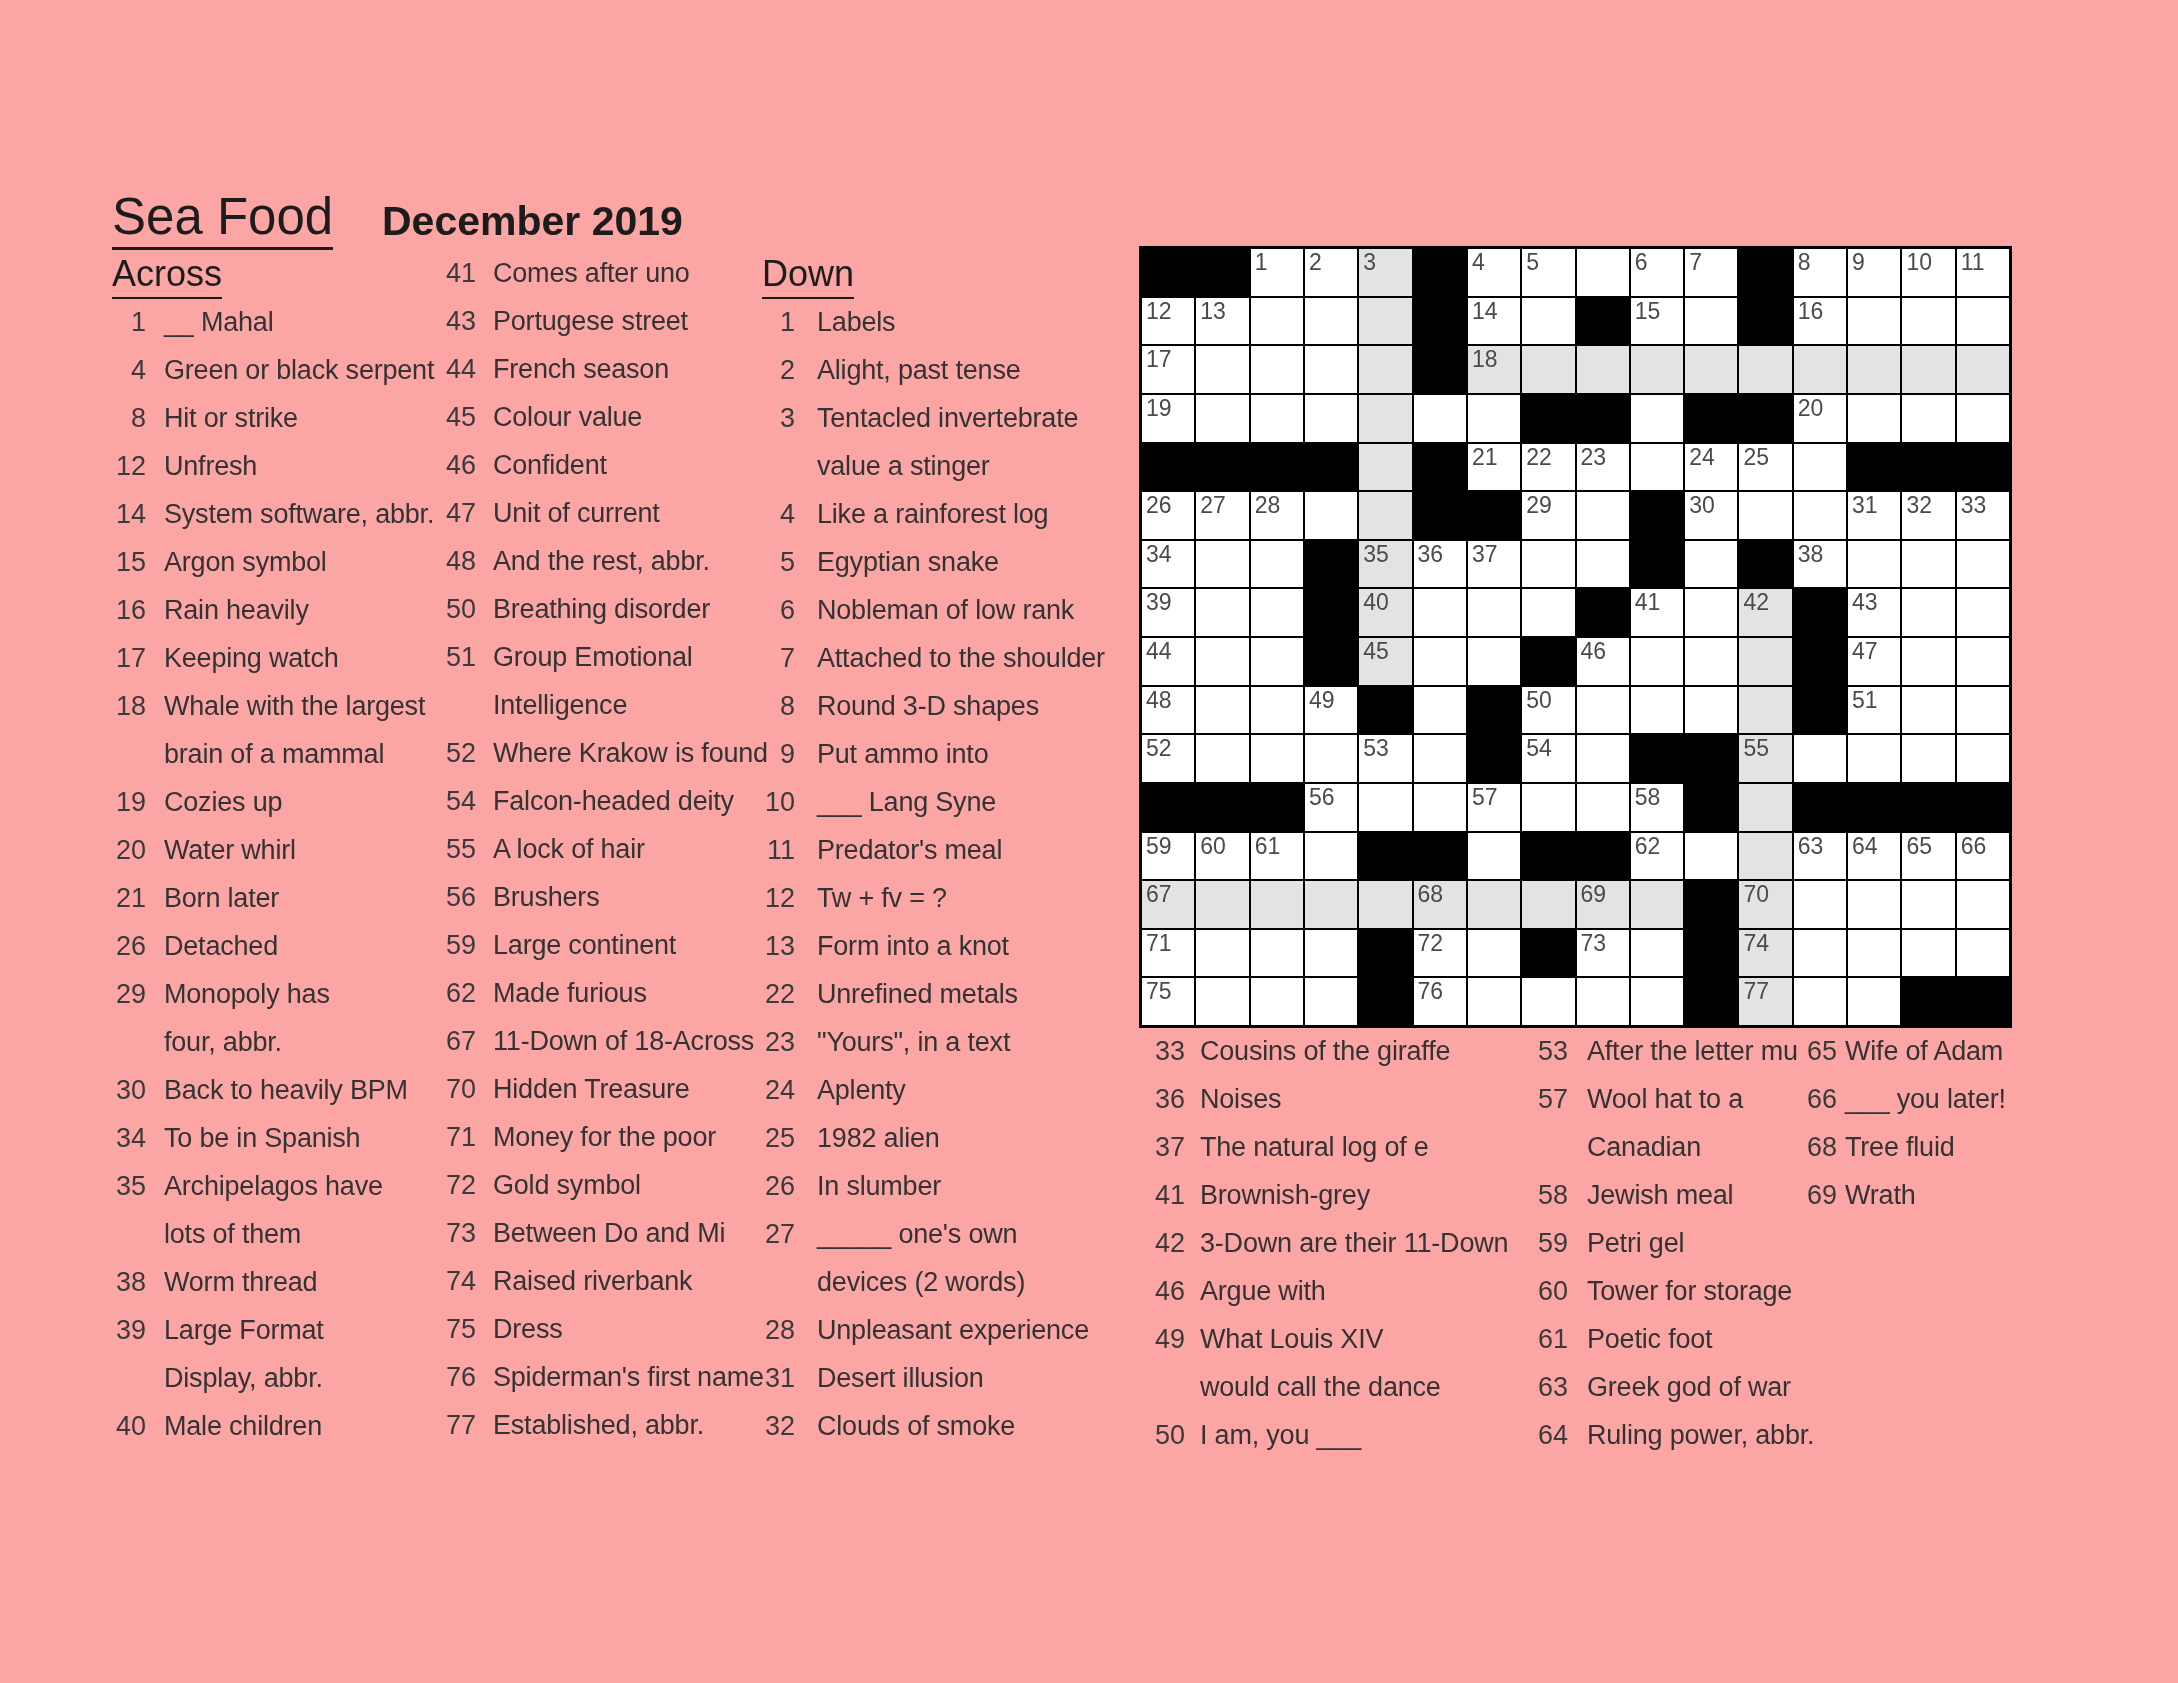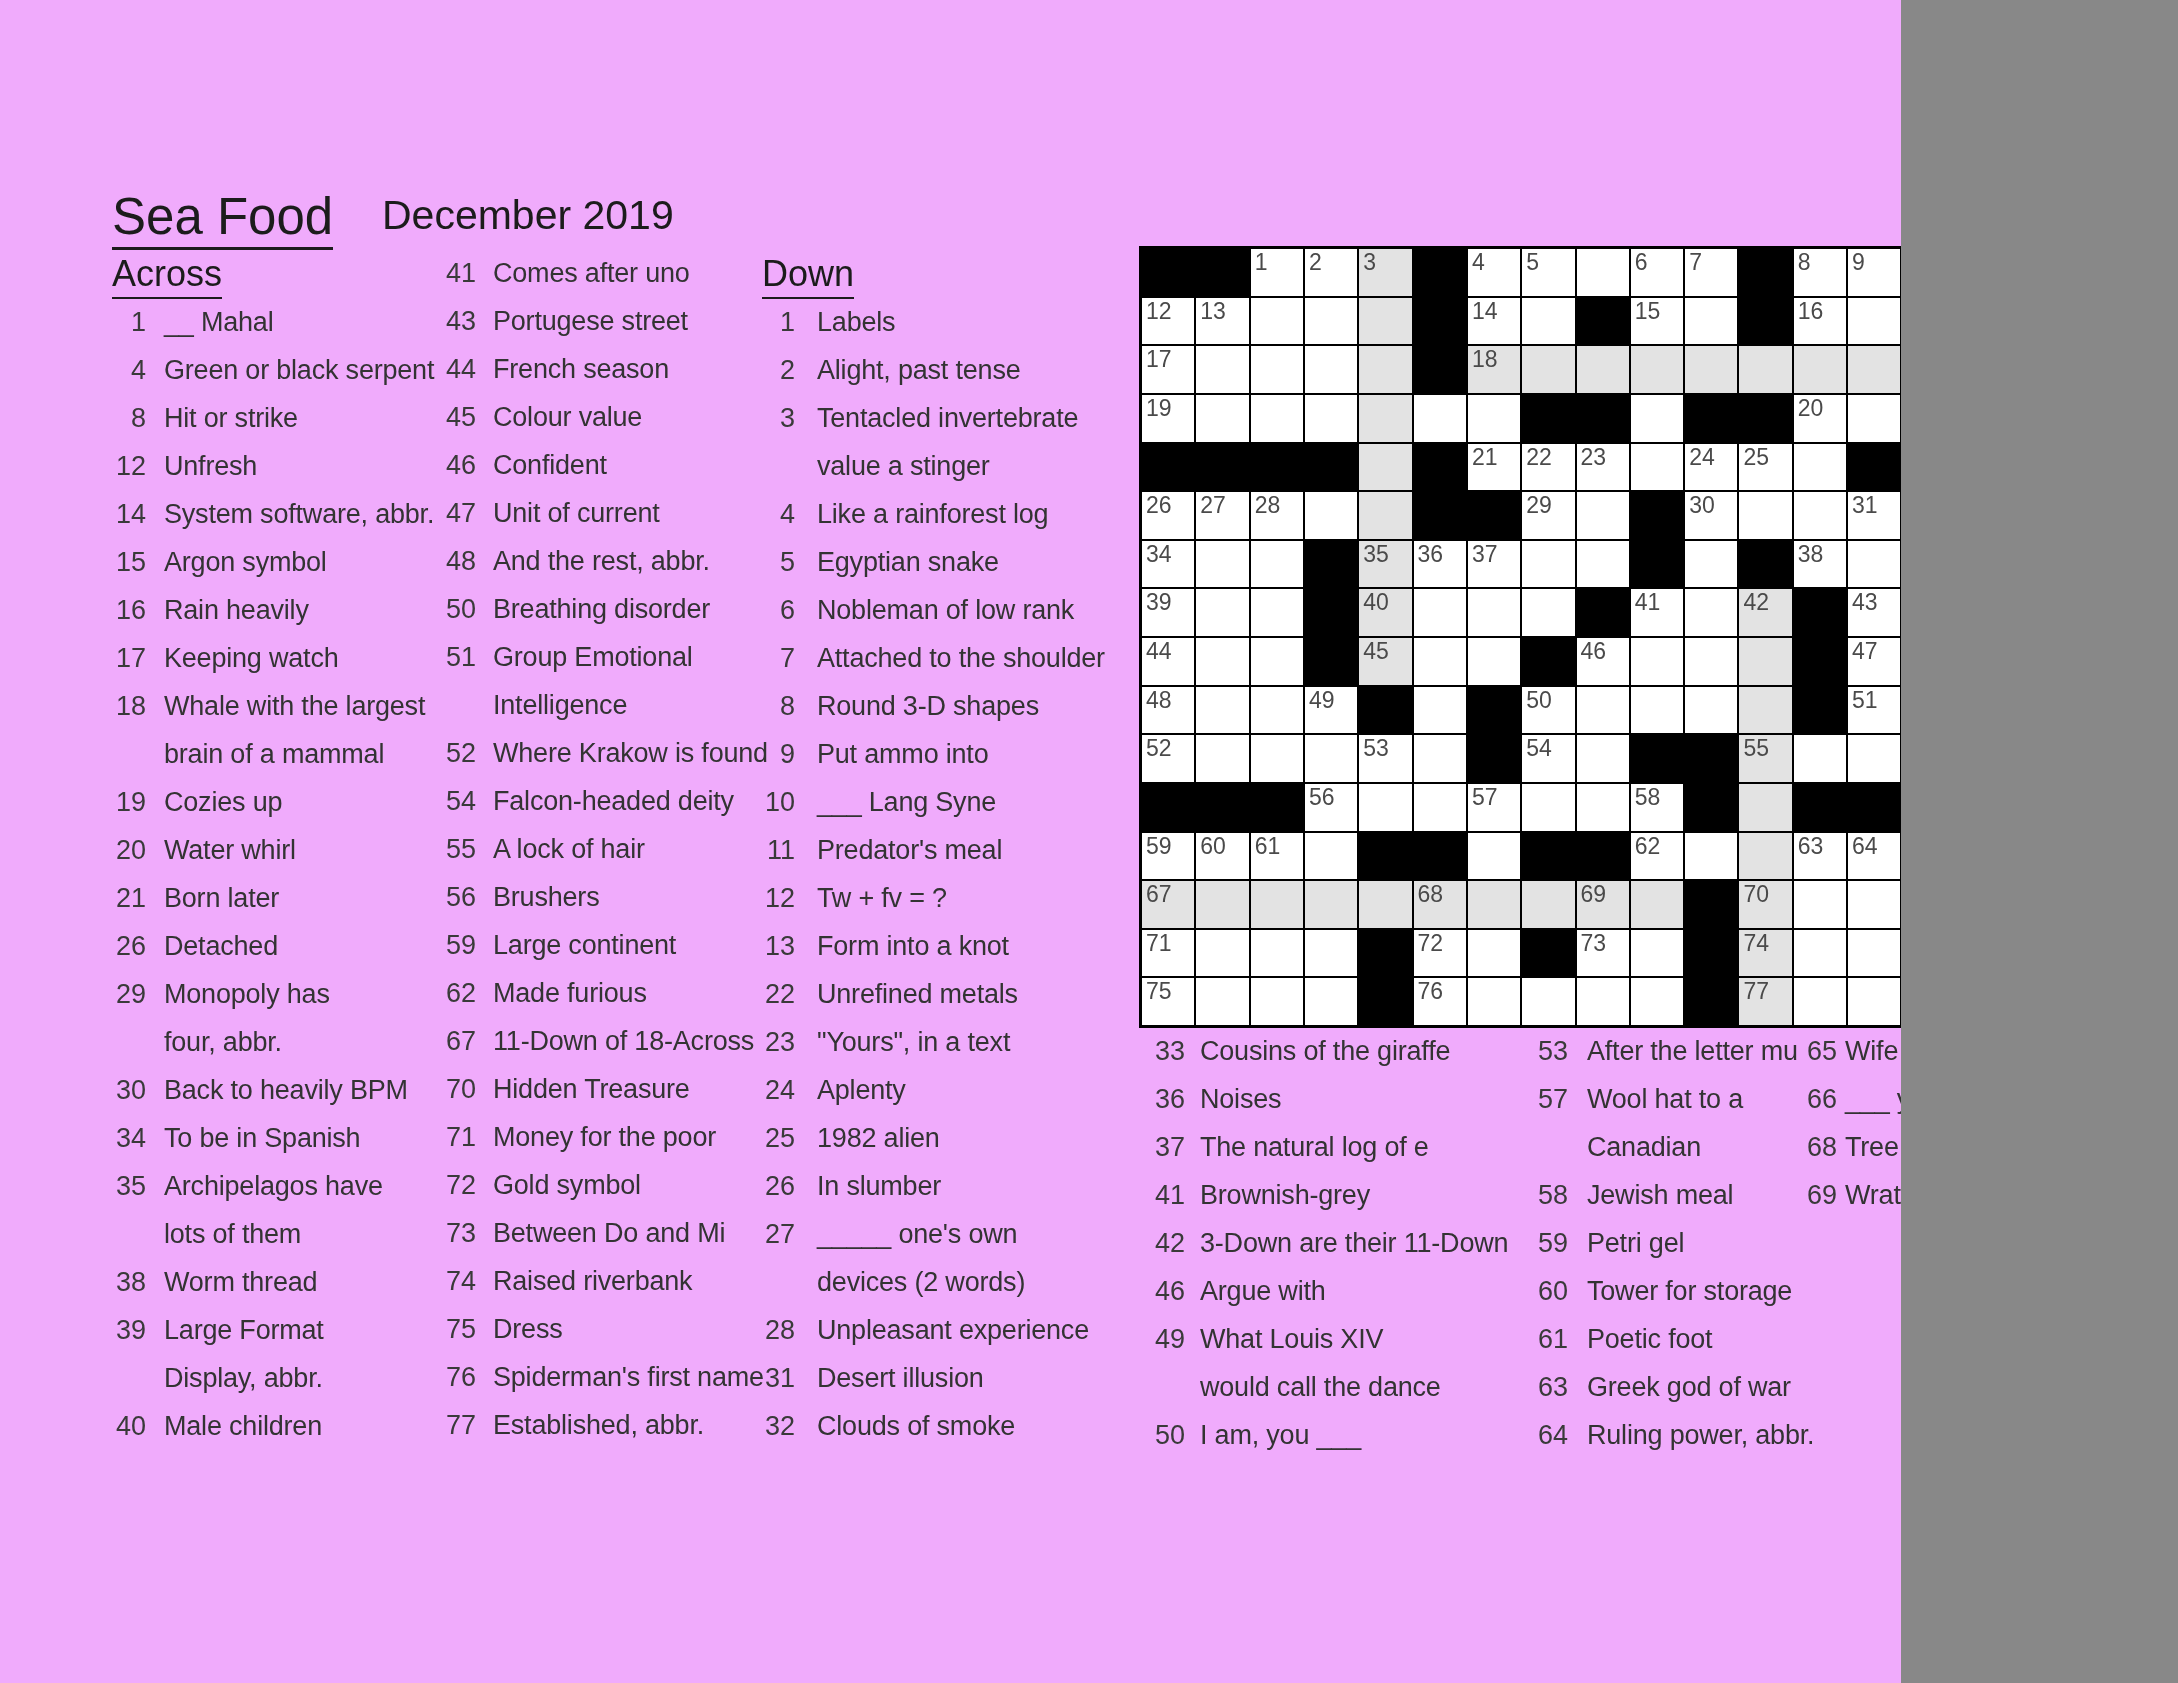--- a/index.html
+++ b/index.html
@@ -1,25 +1,25 @@
 <!DOCTYPE html>
 <html><head>
 <meta charset="utf-8">
 <style>
   html,body{margin:0;padding:0;background:#888;}
   .page{
-    position:relative; width:1901px; height:1683px; background:#f0abfc;
+    position:relative; width:2178px; height:1683px; background:#fca5a5;
     font-family:"Liberation Sans", sans-serif; color:#2f2f2f; overflow:hidden;
   }
   .title{
     position:absolute; left:112px; top:190px; font-size:51px; font-weight:300;
     color:#1c1c1c; border-bottom:3px solid #1c1c1c; padding-bottom:3px; line-height:1.05;
   }
   .date{
-    position:absolute; left:382px; top:192px; font-size:41px; font-weight:400; color:#1c1c1c;
+    position:absolute; left:382px; top:198px; font-size:41px; font-weight:700; color:#1c1c1c;
   }
   .heading{
     position:absolute; top:253px; font-size:36px; font-weight:300; color:#1c1c1c;
     border-bottom:2px solid #1c1c1c; padding-bottom:2px;text-align:right;
   }
   #across-h{left:112px;}
   #down-h{left:762px;}
   .clue-col{position:absolute;}
   #col1{left:112px; top:298px;}
   #col2{left:440px; top:249px;}

